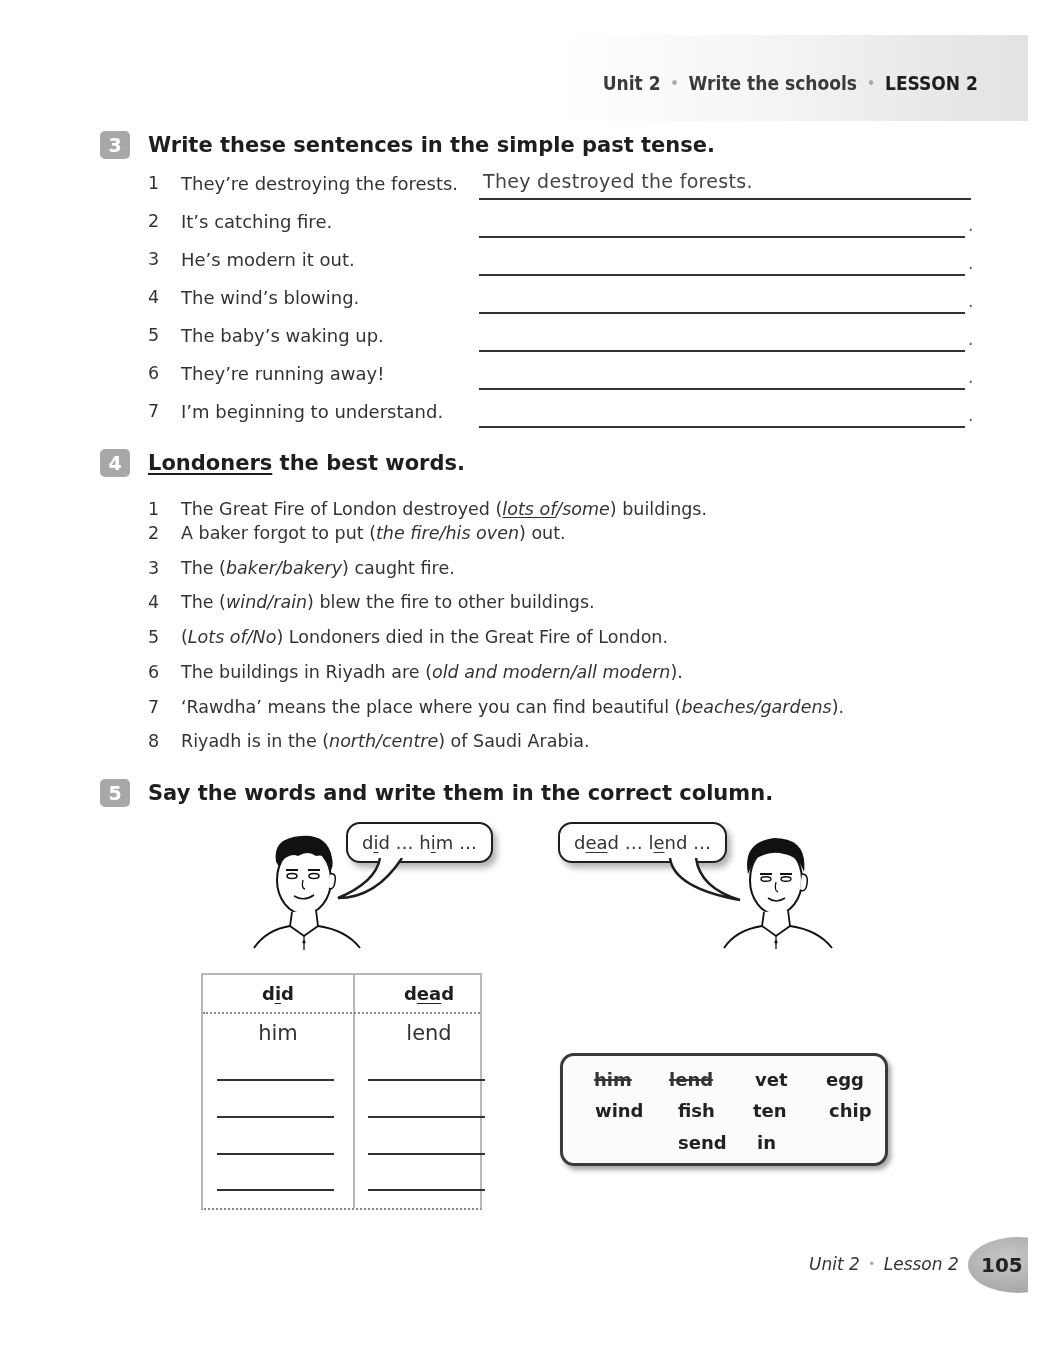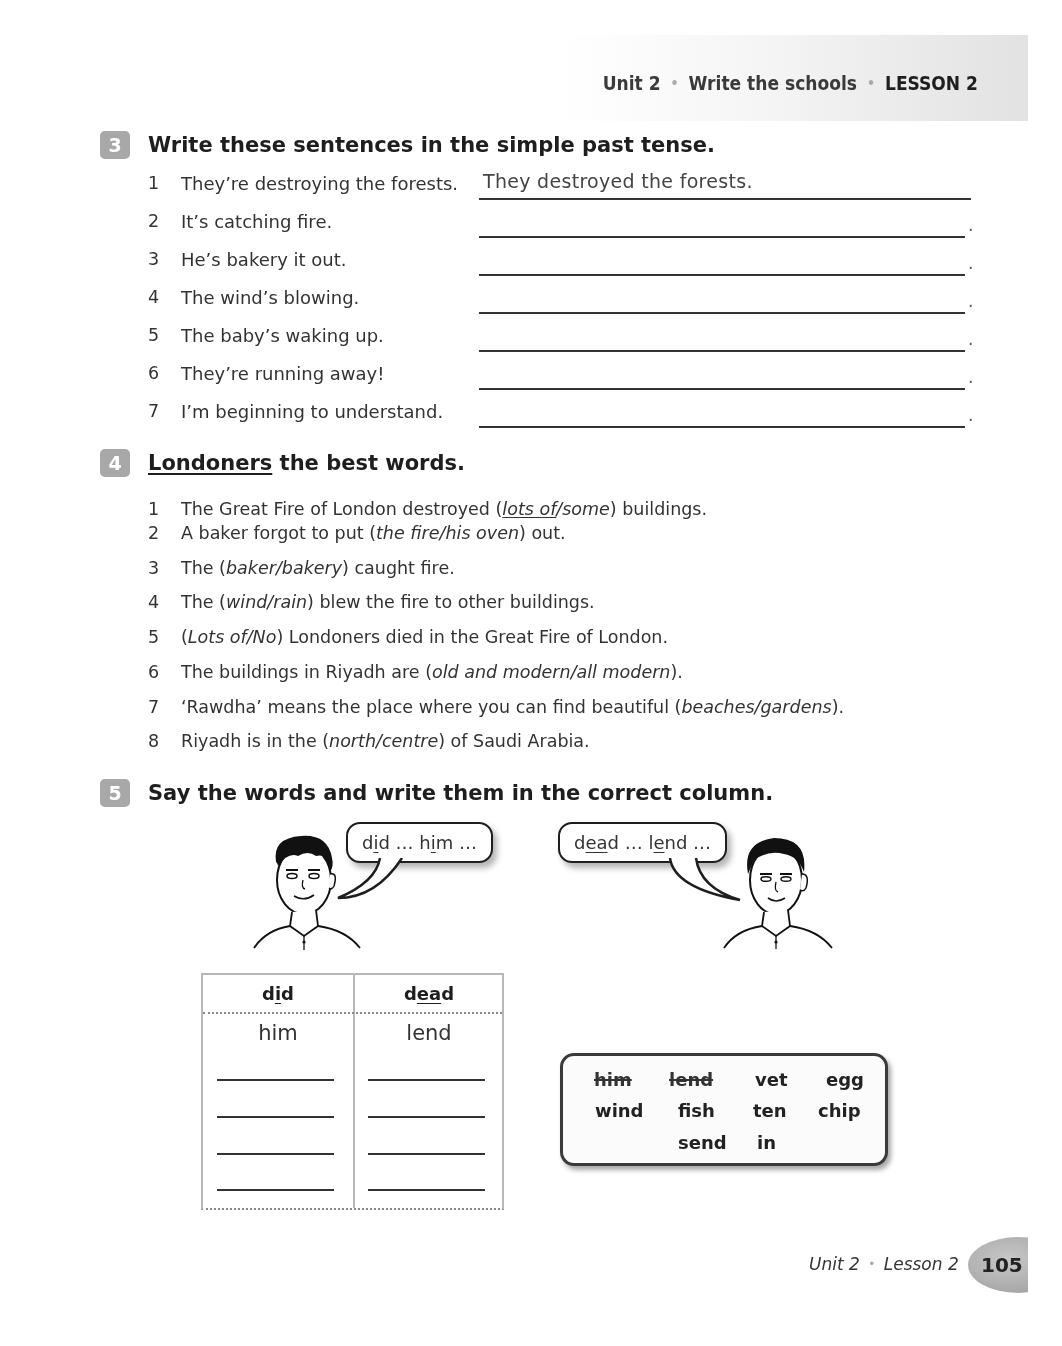--- a/index.html
+++ b/index.html
@@ -53,21 +53,21 @@
   
   .bubble {
     position: absolute; background: #fff; border: 2.5px solid #1e1e1e; border-radius: 14px;
     font-size: 18px; color: #333; padding: 8px 14px; white-space: nowrap;
     box-shadow: 4px 5px 6px rgba(0,0,0,0.3);
   }
   .bubble u { text-underline-offset: 3px; }
 
   
   .word-table {
-    position: absolute; left: 201px; top: 973px; width: 303px; height: 237px;
+    position: absolute; left: 201px; top: 973px; width: 281px; height: 237px;
     border-left: 2px solid #b8b8b8; border-right: 2px solid #b8b8b8; border-top: 2px solid #b8b8b8;
     border-bottom: 2px dotted #888;
   }
   .word-table .col-div { position: absolute; left: 150px; top: 0; bottom: 0; width: 2px; background: #b8b8b8; }
   .word-table .head-div { position: absolute; left: 0; right: 0; top: 37px; border-top: 2px dotted #888; }
   .word-table .th {
     position: absolute; top: 8px; width: 150px; text-align: center;
     font-size: 18px; font-weight: bold; color: #1e1e1e;
   }
   .word-table .th u { text-underline-offset: 3px; }
@@ -126,21 +126,21 @@
       <span class="answer">They destroyed the forests.</span>
     </div>
     <div class="ex3-row" style="top: 211px;">
       <span class="n">2</span>
       <span class="q">It’s catching fire.</span>
       <div class="line"></div>
       <span class="period">.</span>
     </div>
     <div class="ex3-row" style="top: 249px;">
       <span class="n">3</span>
-      <span class="q">He’s bakery it out.</span>
+      <span class="q">He’s modern it out.</span>
       <div class="line"></div>
       <span class="period">.</span>
     </div>
     <div class="ex3-row" style="top: 287px;">
       <span class="n">4</span>
       <span class="q">The wind’s blowing.</span>
       <div class="line"></div>
       <span class="period">.</span>
     </div>
     <div class="ex3-row" style="top: 325px;">
@@ -248,21 +248,21 @@
 </div>
 
 <div class="word-box" id="word-box">
     <span class="w struck" style="left: 31px; top: 13px;">him</span>
     <span class="w struck" style="left: 106px; top: 13px;">lend</span>
     <span class="w" style="left: 192px; top: 13px;">vet</span>
     <span class="w" style="left: 263px; top: 13px;">egg</span>
     <span class="w" style="left: 32px; top: 44px;">wind</span>
     <span class="w" style="left: 115px; top: 44px;">fish</span>
     <span class="w" style="left: 190px; top: 44px;">ten</span>
-    <span class="w" style="left: 255px; top: 44px;">chip</span>
+    <span class="w" style="left: 266px; top: 44px;">chip</span>
     <span class="w" style="left: 115px; top: 76px;">send</span>
     <span class="w" style="left: 194px; top: 76px;">in</span>
   </div>
 
 <div class="footer-text">
   <span>Unit 2</span>
   <span class="dot">•</span>
   <span>Lesson 2</span>
 </div>
 <div class="page-badge"></div>

